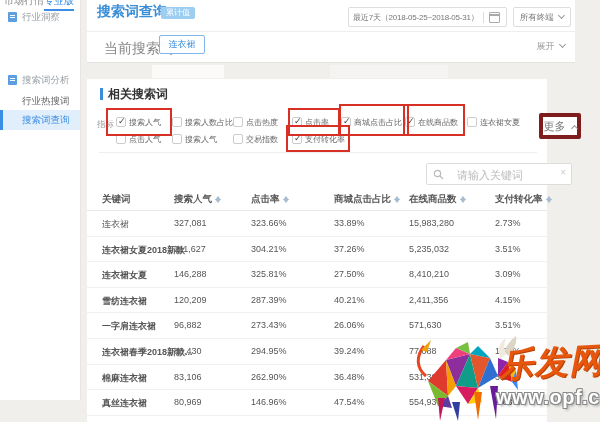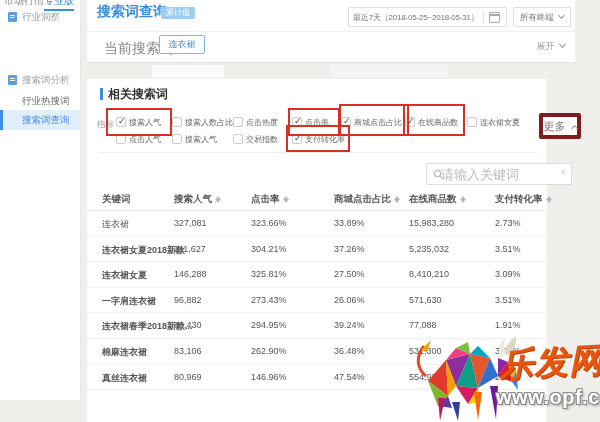--- a/index.html
+++ b/index.html
@@ -47,22 +47,22 @@
   .sectitle{position:absolute;left:21px;top:7px;font-size:12px;font-weight:bold;color:#333;}
   .metrics{position:absolute;left:10px;top:40px;font-size:8.5px;color:#999;}
   .cb{position:absolute;height:14px;display:flex;align-items:center;font-size:8px;color:#666;cursor:pointer;white-space:nowrap;}
   .box{width:10px;height:10px;border:1px solid #ccc;border-radius:2px;background:#fff;margin-right:3px;position:relative;box-sizing:border-box;}
   .box.on::after{content:"\2713";position:absolute;left:1px;top:-2px;font-size:9px;color:#444;}
   .morebtn{position:absolute;left:452px;top:34px;width:34px;height:18px;line-height:18px;text-align:center;
            border:4px solid #7f1d1d;border-radius:2px;font-size:11px;color:#777;background:#fff;cursor:pointer;}
   .p2line{position:absolute;left:12px;right:10px;top:73px;border-top:1px solid #eee;}
   .searchwrap{position:absolute;left:339px;top:84px;width:146px;height:22px;border:1px solid #dcdcdc;border-radius:2px;background:#fff;box-sizing:border-box;}
   .searchwrap svg{position:absolute;left:6px;top:5px;}
-  .searchwrap input{position:absolute;left:12px;top:1px;width:108px;height:18px;border:0;outline:0;font-size:13px;color:#666;
-                    font-family:Liberation Mono, monospace;background:transparent;}
+  .searchwrap input{position:absolute;left:28px;top:1px;width:108px;height:18px;border:0;outline:0;font-size:11px;color:#666;
+                    font-family:Liberation Sans, sans-serif;background:transparent;}
   .searchwrap input::placeholder{color:#bbb;}
   .clear{position:absolute;right:5px;top:3px;font-size:10px;color:#ccc;cursor:pointer;}
   .th{position:absolute;top:114px;font-size:9.5px;color:#555;font-weight:bold;white-space:nowrap;}
   .sort{display:inline-block;width:6px;height:10px;position:relative;margin-left:3px;vertical-align:-1px;cursor:pointer;}
   .sort::before{content:"";position:absolute;left:0;top:0;border:3px solid transparent;border-bottom:4px solid #a8bccf;}
   .sort::after{content:"";position:absolute;left:0;bottom:-3px;border:3px solid transparent;border-top:4px solid #a8bccf;}
   .thline{position:absolute;left:0;top:131px;width:100%;border-top:1px solid #e8e8e8;}
   .tbody{position:absolute;left:0;right:0;top:132px;}
   .trow{height:25.6px;border-bottom:1px solid #f1f1f1;position:relative;box-sizing:border-box;}
   .trow .c{position:absolute;top:7px;font-size:9px;color:#555;white-space:nowrap;}
@@ -225,20 +225,28 @@
         <span class="c c4">5,235,032</span>
         <span class="c c5">3.51%</span>
       </div>
       <div class="trow">
         <span class="c c0 kwlink">连衣裙女夏</span>
         <span class="c c1">146,288</span>
         <span class="c c2">325.81%</span>
         <span class="c c3">27.50%</span>
         <span class="c c4">8,410,210</span>
         <span class="c c5">3.09%</span>
+      </div>
+      <div class="trow">
+        <span class="c c0 kwlink">雪纺连衣裙</span>
+        <span class="c c1">120,209</span>
+        <span class="c c2">287.39%</span>
+        <span class="c c3">40.21%</span>
+        <span class="c c4">2,411,356</span>
+        <span class="c c5">4.15%</span>
       </div>
       <div class="trow">
         <span class="c c0 kwlink">一字肩连衣裙</span>
         <span class="c c1">96,882</span>
         <span class="c c2">273.43%</span>
         <span class="c c3">26.06%</span>
         <span class="c c4">571,630</span>
         <span class="c c5">3.51%</span>
       </div>
       <div class="trow">

